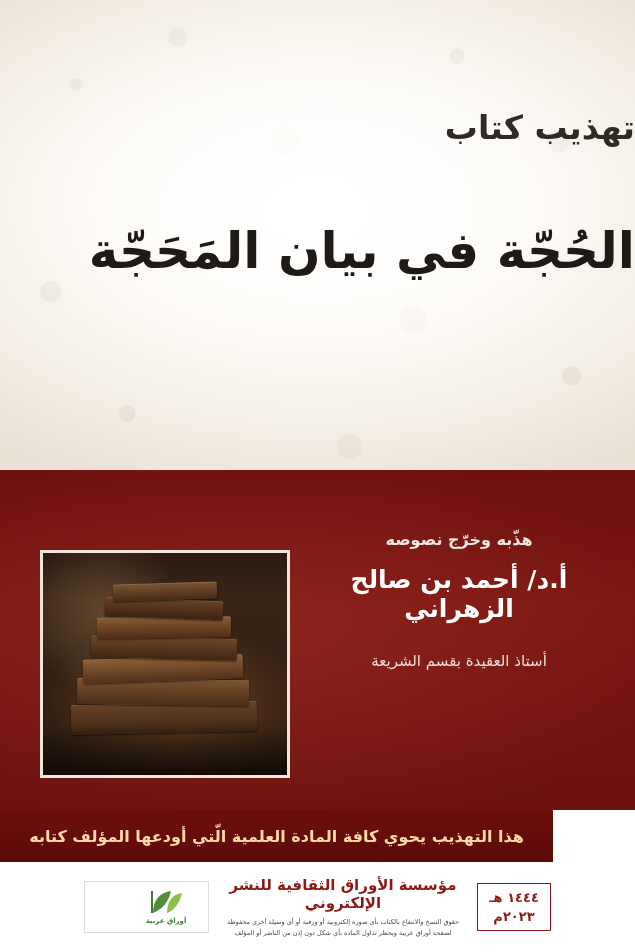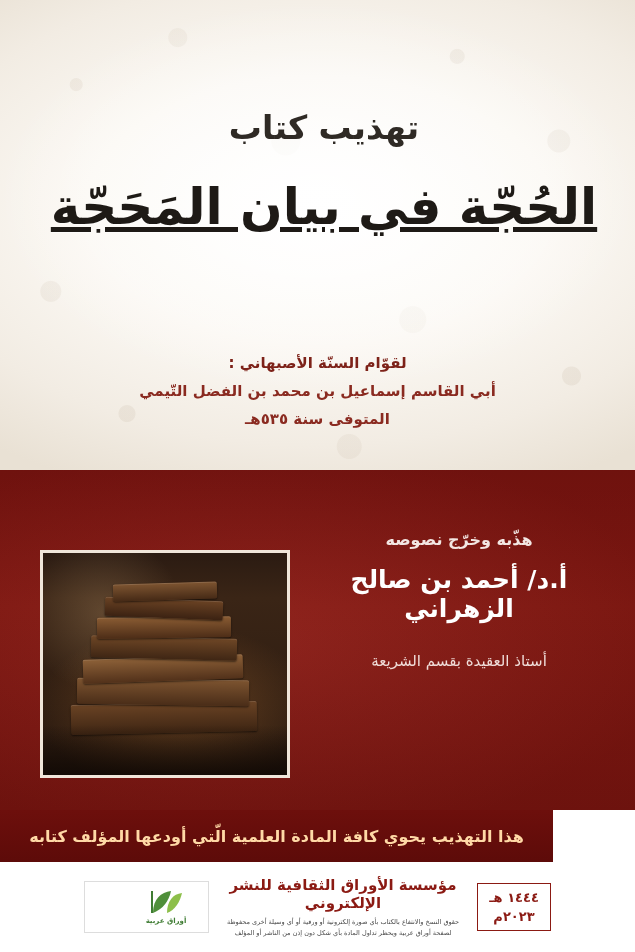--- a/index.html
+++ b/index.html
@@ -48,40 +48,39 @@
   }
   .top-vignette {
     position: absolute;
     inset: 0;
     background: radial-gradient(ellipse 460px 280px at 50% 42%, rgba(255,255,255,0.85) 0%, rgba(255,255,255,0.0) 70%);
     pointer-events: none;
   }
 
   .title-block {
     position: absolute;
-    top: 0; left: 0; right: 15px;
-    text-align: center;
+    top: 0; left: 0; right: 0;
+    text-align: right;
     padding-left: 28px;
   }
   .title-small {
     margin-top: 108px;
     font-size: 33px;
     font-weight: bold;
     color: #2f2a25;
     letter-spacing: 0px;
     line-height: 1.2;
   }
   .title-main {
-    margin-top: 28px;
+    margin-top: 72px;
     font-size: 50px;
     font-weight: bold;
     color: #1e1a16;
     line-height: 1.25;
     text-shadow: 0 1px 0 rgba(255,255,255,0.6);
-    text-decoration: underline;
   }
 
   .author-lines {
     position: absolute;
     top: 350px;
     left: 0; right: 0;
     text-align: center;
     color: #7a1f16;
   }
   .author-line {
@@ -278,25 +277,20 @@
 
   <div class="top-section">
     <div class="top-texture"></div>
     <div class="top-vignette"></div>
 
     <div class="title-block">
       <div class="title-small">تهذيب كتاب</div>
       <div class="title-main">الحُجّة في بيان المَحَجّة</div>
     </div>
 
-    <div class="author-lines">
-      <div class="author-line">لقوّام السنّة الأصبهاني :</div>
-      <div class="author-line sub">أبي القاسم إسماعيل بن محمد بن الفضل التّيمي</div>
-      <div class="author-line sub">المتوفى سنة ٥٣٥هـ</div>
-    </div>
   </div>
 
   <div class="maroon-section">
 
     <div class="editor-block">
       <div class="editor-label">هذّبه وخرّج نصوصه</div>
       <div class="editor-name">أ.د/ أحمد بن صالح الزهراني</div>
       <div class="editor-role">أستاذ العقيدة بقسم الشريعة</div>
     </div>
 

